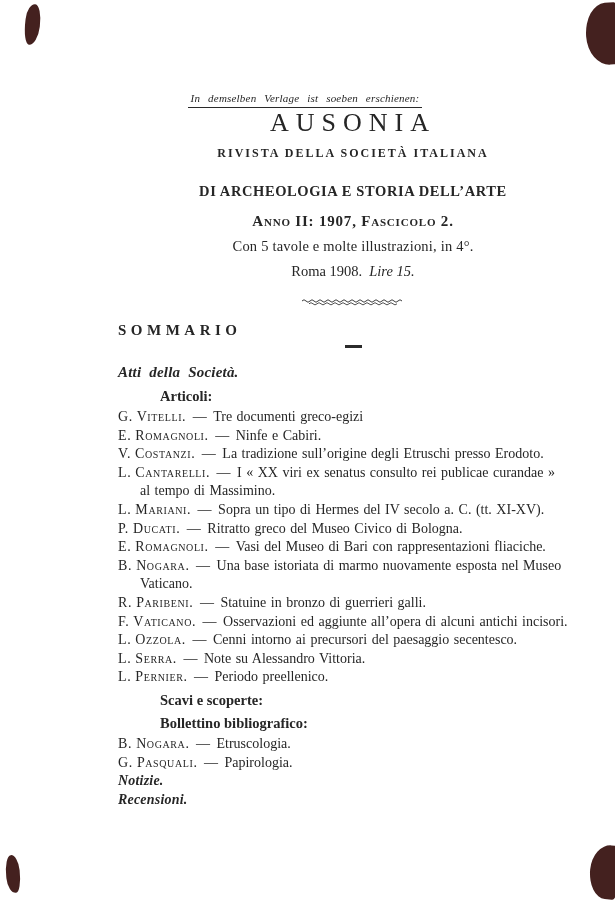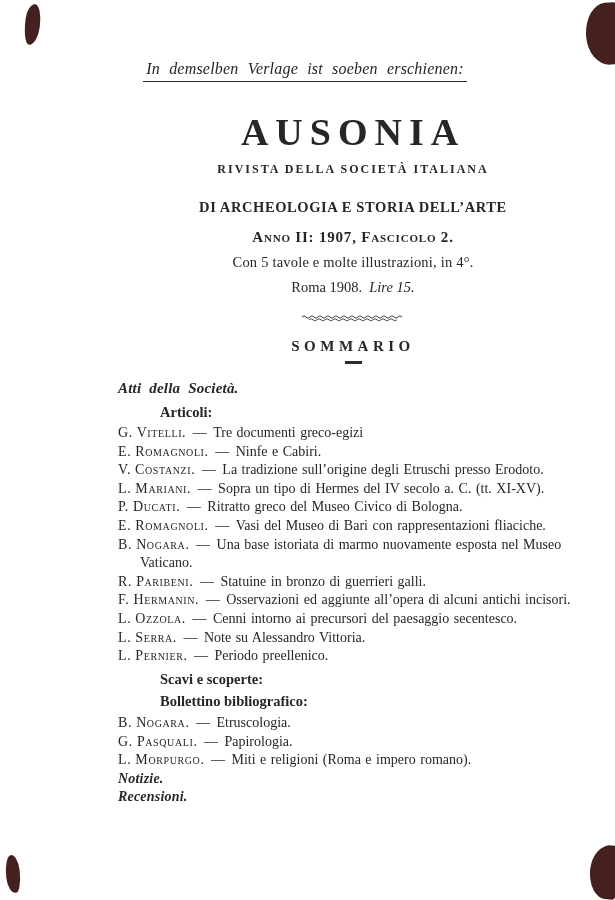--- a/index.html
+++ b/index.html
@@ -17,32 +17,33 @@
     position: absolute;
     left: 118px;
     top: 60px;
     width: 470px;
   }
   
   .announcement-wrap { text-align: center; margin-right: 96px; }
   .announcement {
     display: inline-block;
     font-style: italic;
-    font-size: 16px;
+    font-size: 11px;
     word-spacing: 5px;
     letter-spacing: 0.2px;
     border-bottom: 1.6px solid #2a2a2a;
     padding: 0 3px 3px 3px;
     white-space: nowrap;
+    margin-top: 32px;
   }
   .masthead { text-align: center; }
   .title {
-    margin-top: 28px;
-    font-size: 38px;
-    font-weight: bold;
+    margin-top: 0;
+    font-size: 26px;
+    font-weight: normal;
     letter-spacing: 7px;
     white-space: nowrap;
   }
   .subtitle {
     margin-top: 8px;
     font-size: 12px;
     font-weight: bold;
     letter-spacing: 2px;
     white-space: nowrap;
   }
@@ -59,21 +60,21 @@
     font-weight: bold;
     font-variant: small-caps;
     letter-spacing: 0.8px;
   }
   .edition { margin-top: 8px; font-size: 14.5px; letter-spacing: 0.2px; }
   .imprint-line { margin-top: 8px; font-size: 14.5px; }
   .price { font-style: italic; margin-left: 7px; margin-top: 13px; }
   .squiggle-wrap { text-align: center; margin-top: 13px; height: 10px; }
   .sommario {
     margin-top: 19px;
-    text-align: center;
+    text-align: left;
     font-size: 15px;
     font-weight: bold;
     letter-spacing: 4.5px;
   }
   .som-dash {
     width: 17px; height: 2.5px;
     background: #2b2b2b;
     margin: 6px auto 0 auto;
   }
   
@@ -156,32 +157,32 @@
       <div class="som-dash"></div>
     </div>
 
     <div class="lead">Atti della Società.</div>
 
     <div class="list">
         <div class="row heading">Articoli:</div>
         <div class="row entry"><span class="author">G. Vitelli.</span><span class="sep"> — </span><span class="etext">Tre documenti greco-egizi</span></div>
         <div class="row entry"><span class="author">E. Romagnoli.</span><span class="sep"> — </span><span class="etext">Ninfe e Cabiri.</span></div>
         <div class="row entry"><span class="author">V. Costanzi.</span><span class="sep"> — </span><span class="etext">La tradizione sull’origine degli Etruschi presso Erodoto.</span></div>
+        <div class="row entry"><span class="author">L. Cantarelli.</span><span class="sep"> — </span><span class="etext">I « XX viri ex senatus consulto rei publicae curandae »</span><div class="cont">al tempo di Massimino.</div></div>
         <div class="row entry"><span class="author">L. Mariani.</span><span class="sep"> — </span><span class="etext">Sopra un tipo di Hermes del IV secolo a. C. (tt. XI-XV).</span></div>
         <div class="row entry"><span class="author">P. Ducati.</span><span class="sep"> — </span><span class="etext">Ritratto greco del Museo Civico di Bologna.</span></div>
         <div class="row entry"><span class="author">E. Romagnoli.</span><span class="sep"> — </span><span class="etext">Vasi del Museo di Bari con rappresentazioni fliaciche.</span></div>
         <div class="row entry"><span class="author">B. Nogara.</span><span class="sep"> — </span><span class="etext">Una base istoriata di marmo nuovamente esposta nel Museo</span><div class="cont">Vaticano.</div></div>
         <div class="row entry"><span class="author">R. Paribeni.</span><span class="sep"> — </span><span class="etext">Statuine in bronzo di guerrieri galli.</span></div>
-        <div class="row entry"><span class="author">F. Hermanin.</span><span class="sep"> — </span><span class="etext">Osservazioni ed aggiunte all’opera di alcuni antichi incisori.</span></div>
+        <div class="row entry"><span class="author">F. Vaticano.</span><span class="sep"> — </span><span class="etext">Osservazioni ed aggiunte all’opera di alcuni antichi incisori.</span></div>
         <div class="row entry"><span class="author">L. Ozzola.</span><span class="sep"> — </span><span class="etext">Cenni intorno ai precursori del paesaggio secentesco.</span></div>
         <div class="row entry"><span class="author">L. Serra.</span><span class="sep"> — </span><span class="etext">Note su Alessandro Vittoria.</span></div>
         <div class="row entry"><span class="author">L. Pernier.</span><span class="sep"> — </span><span class="etext">Periodo preellenico.</span></div>
         <div class="row heading">Scavi e scoperte:</div>
         <div class="row heading">Bollettino bibliografico:</div>
         <div class="row entry"><span class="author">B. Nogara.</span><span class="sep"> — </span><span class="etext">Etruscologia.</span></div>
         <div class="row entry"><span class="author">G. Pasquali.</span><span class="sep"> — </span><span class="etext">Papirologia.</span></div>
-        <div class="row entry"><span class="author">L. Morpurgo.</span><span class="sep"> — </span><span class="etext">Miti e religioni (Roma e impero romano).</span></div>
         <div class="row note">Notizie.</div>
         <div class="row note">Recensioni.</div>
       </div>
 
   </div>
 </div>
 
 </body></html>

